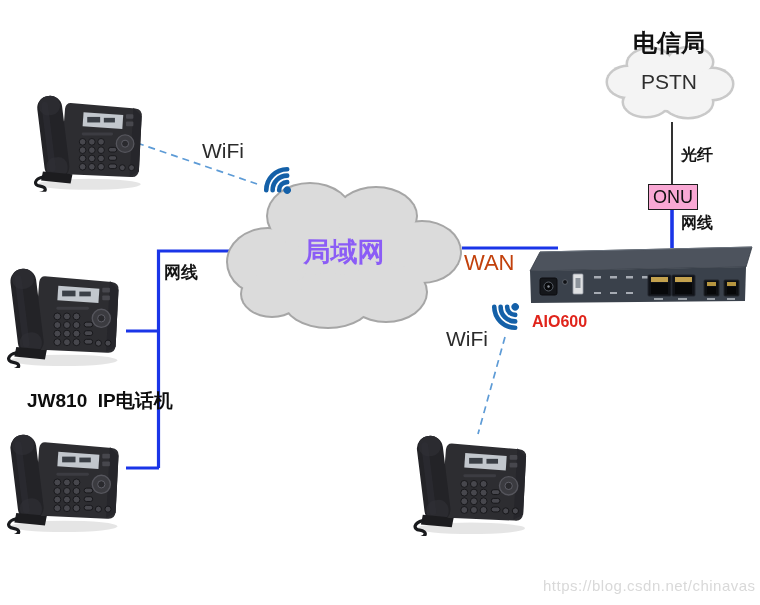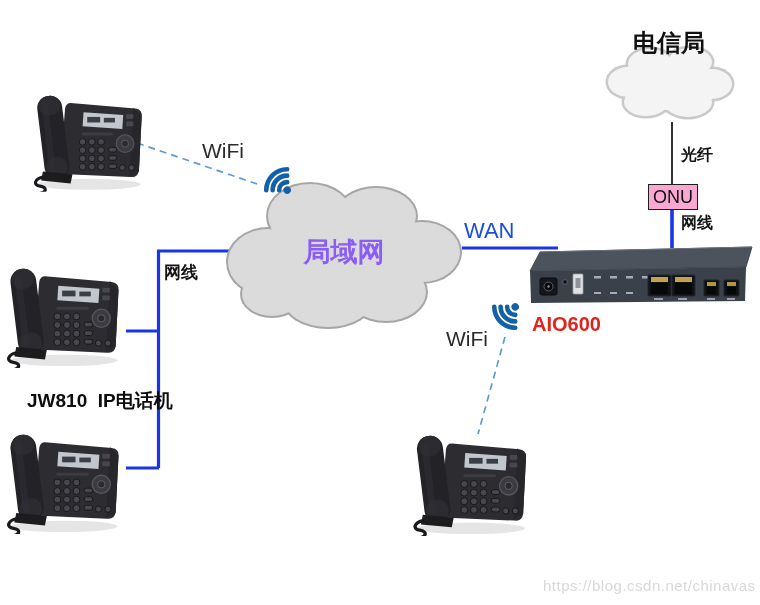--- a/index.html
+++ b/index.html
@@ -12,23 +12,23 @@
   #overlay{position:absolute;left:0;top:0;width:760px;height:605px;pointer-events:none;}
   .cn-small{font-size:16px;font-weight:700;color:#141414;}
   .wifi-word{font-size:21px;font-weight:400;color:#2b2b2b;margin-top:30px;}
   .title-cn{font-size:24px;font-weight:700;color:#101010;}
   .phone-label{font-weight:700;color:#0d0d0d;}
   #onu-box{
     width:48px;height:24px;border:1.6px solid #1d1d1d;background:#f9a8d4;
     display:flex;align-items:center;justify-content:center;
     font-size:18px;color:#111;
   }
-  #wan-label{font-size:22px;color:#1d4ed8;}
+  #wan-label{font-size:22px;color:#c2410c;margin-top:32px;}
   #pstn-label{font-size:21px;color:#2e2e2e;}
-  #model-label{font-size:20px;font-weight:700;color:#e0241b;}
+  #model-label{font-size:16px;font-weight:700;color:#e0241b;}
   #watermark{font-size:15px;color:#d9d9d9;letter-spacing:.5px;}
   .cloud-text{display:flex;align-items:center;justify-content:center;text-align:center;}
 </style>
 </head>
 <body>
 
 <div id="canvas">
 
   <svg width="0" height="0" style="position:absolute" aria-hidden="true">
     <defs>
@@ -133,20 +133,21 @@
     <g fill="#f4f4f4">
       <ellipse cx="66" cy="44" rx="44" ry="26"></ellipse>
         <ellipse cx="26" cy="42" rx="20" ry="15"></ellipse>
       <ellipse cx="48" cy="24" rx="22" ry="15"></ellipse>
         <ellipse cx="88" cy="22" rx="22" ry="14"></ellipse>
       <ellipse cx="110" cy="44" rx="20" ry="15"></ellipse>
         <ellipse cx="86" cy="62" rx="24" ry="15"></ellipse>
       <ellipse cx="44" cy="62" rx="22" ry="14"></ellipse>
     </g>
   </svg>
+  <div class="abs cloud-text" style="left:602px;top:70px;width:134px;height:24px;" id="pstn-label">PSTN</div>
 
   <div class="abs lbl title-cn" style="left:633px;top:14px;margin-top:16px;">电信局</div>
 
   <div class="abs lbl cn-small" style="left:681px;top:146px;">光纤</div>
   <div class="abs" id="onu-box" style="left:648px;top:184px;">
     <span>ONU</span>
   </div>
   <div class="abs lbl cn-small" style="left:681px;top:214px;">网线</div>
 
   <div class="abs lbl" id="wan-label" style="left:464px;top:219px;">WAN</div>

